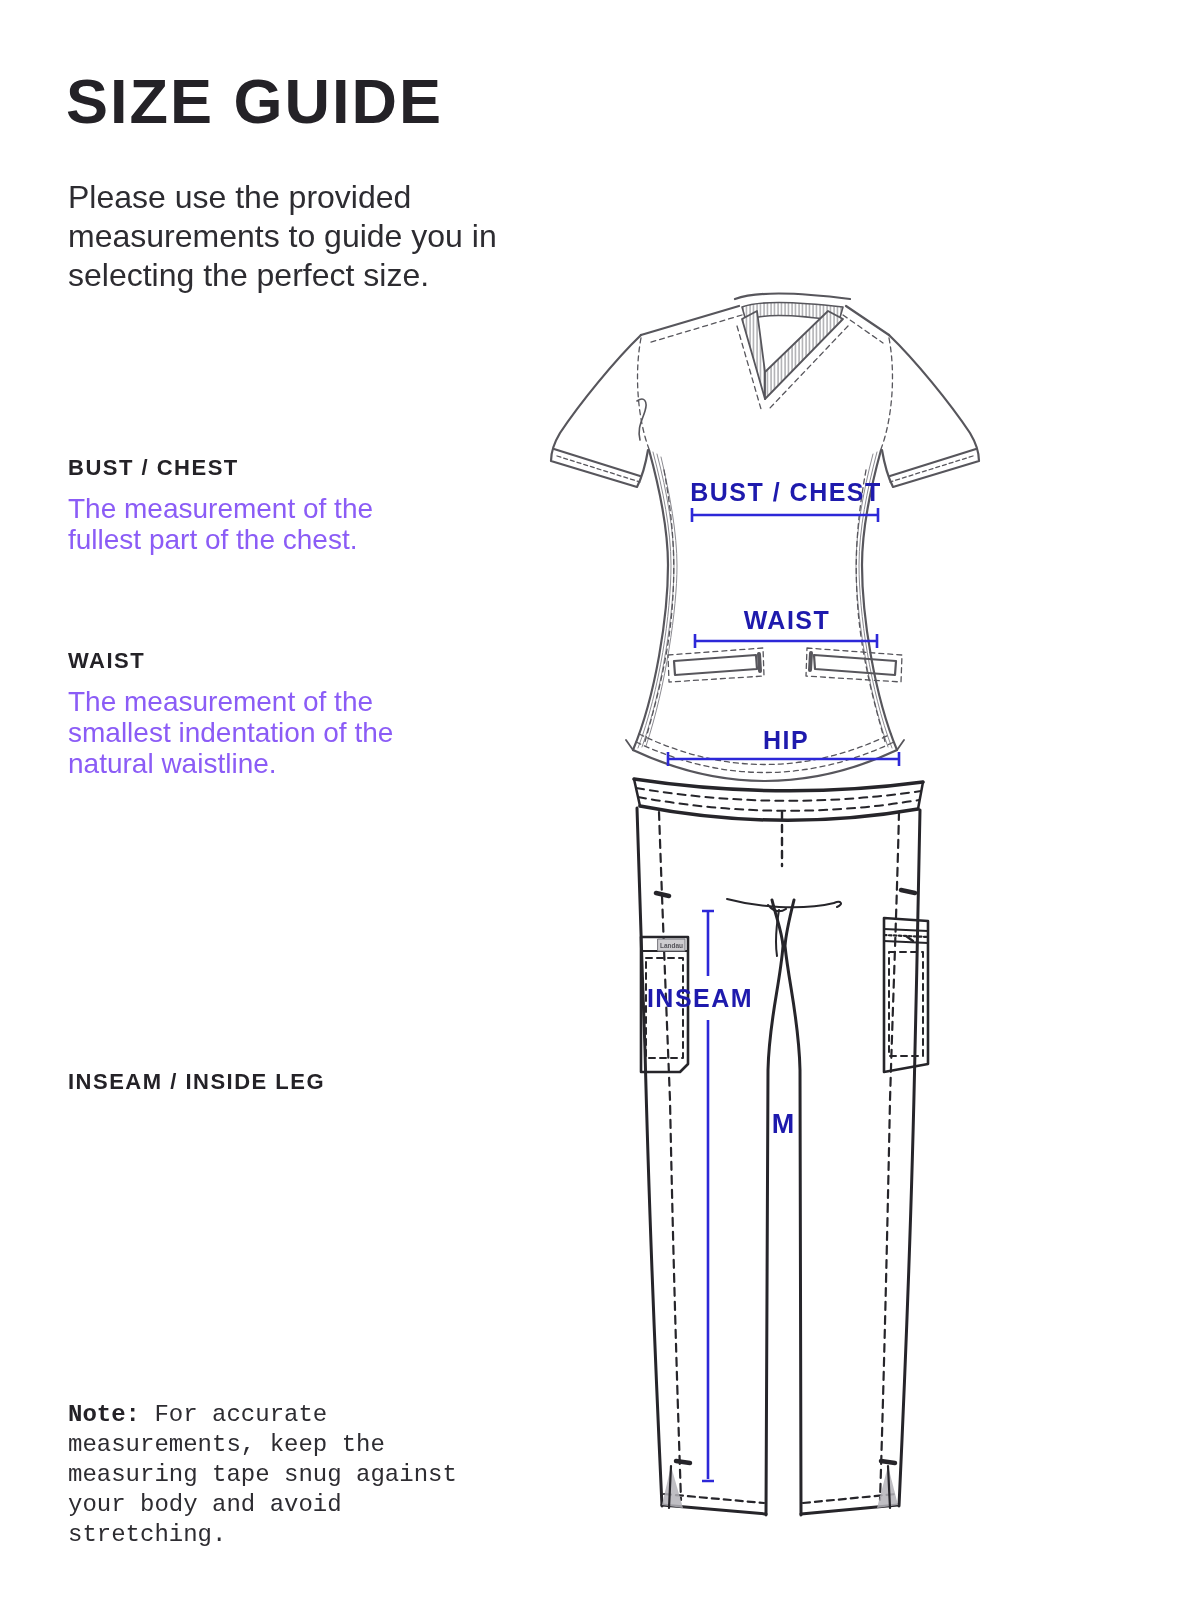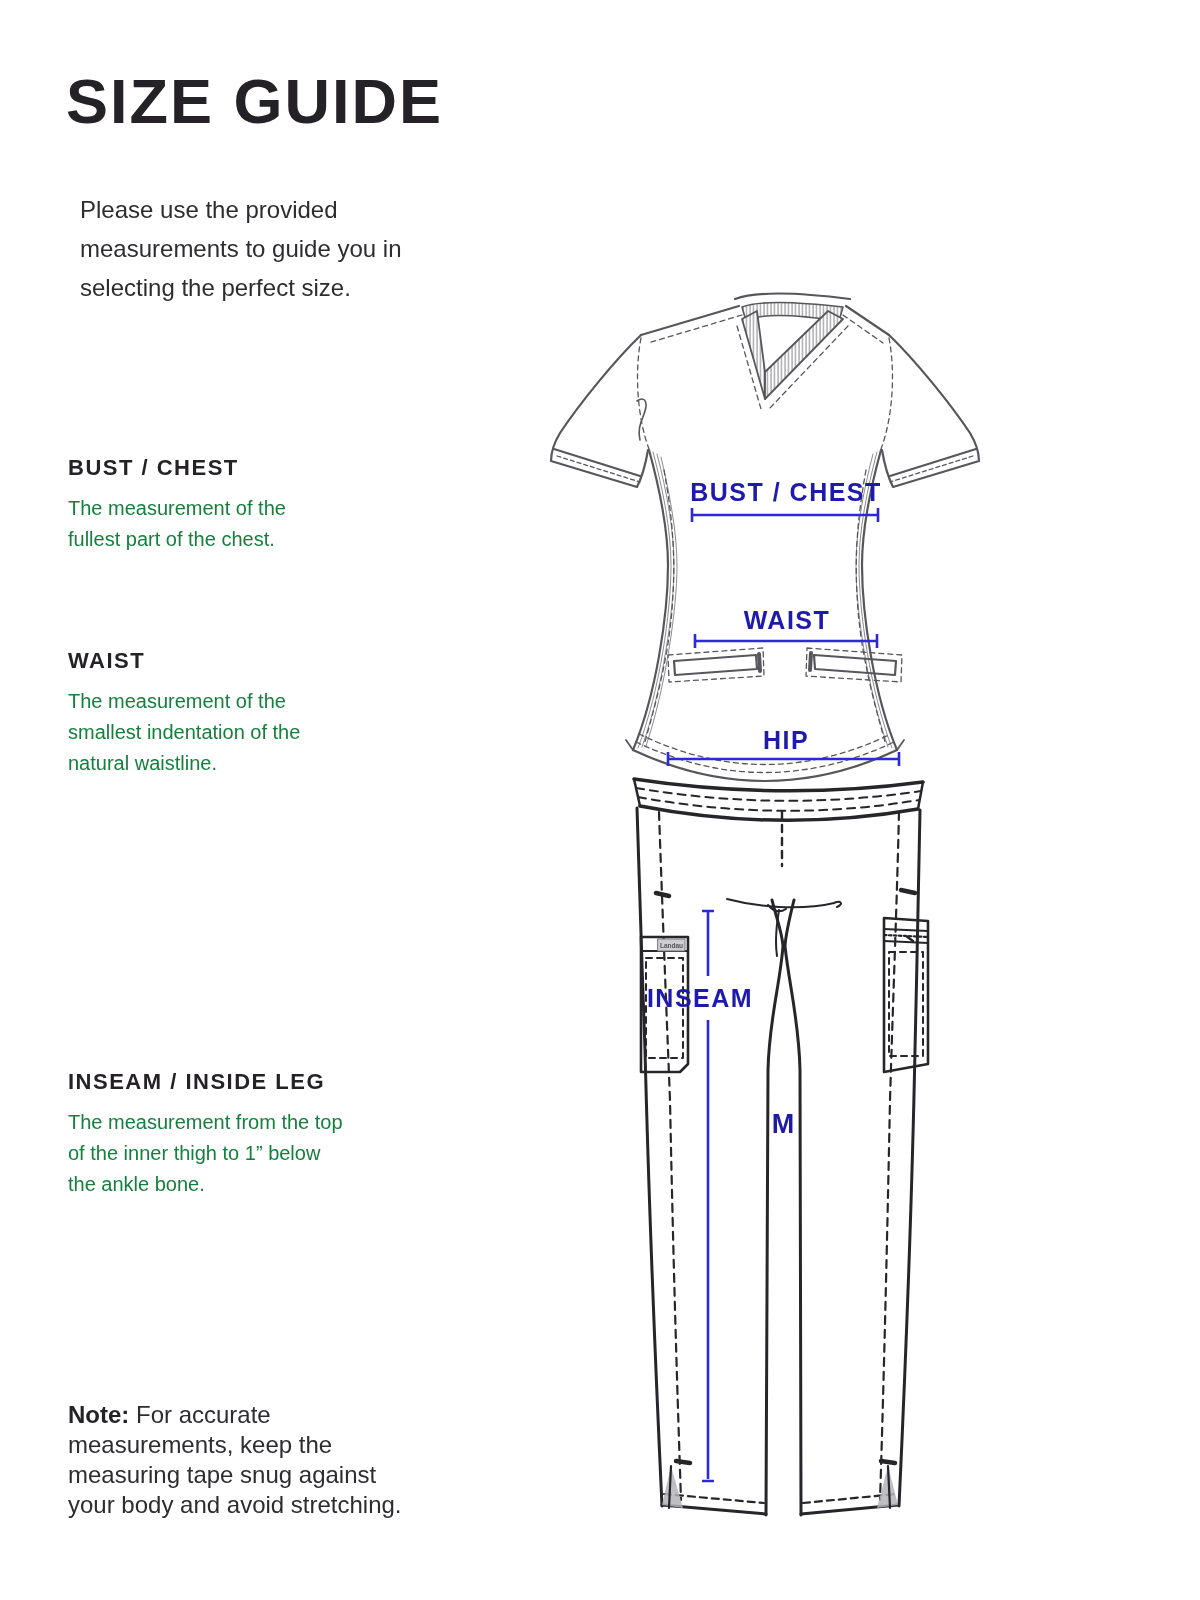--- a/index.html
+++ b/index.html
@@ -1,28 +1,28 @@
 <!DOCTYPE html>
 <html><head>
 <meta charset="utf-8">
 <style>
   html,body{margin:0;padding:0;background:#fff;}
   .page{position:relative;width:1068px;height:1600px;background:#ffffff;overflow:hidden;
         font-family:"Liberation Sans",sans-serif;color:#2d2c31;}
   .title{position:absolute;left:66px;top:70px;margin:0;font-size:63px;font-weight:700;
          letter-spacing:2px;color:#242227;line-height:1;}
-  .intro{position:absolute;left:68px;top:178px;margin:12px;font-size:24px;line-height:39px;
+  .intro{position:absolute;left:68px;top:178px;margin:0;font-size:32px;line-height:39px;
          white-space:pre-line;color:#2d2c31;}
   .section{position:absolute;left:68px;width:440px;}
   .section h2{margin:0 0 12px 0;font-size:22px;font-weight:700;letter-spacing:1.5px;
               color:#242227;line-height:26px;}
-  .section p{margin:0;font-size:20px;line-height:31px;white-space:pre-line;color:#15803d;}
+  .section p{margin:0;font-size:28px;line-height:31px;white-space:pre-line;color:#8b5cf6;}
   .sec-bust{top:455px;} .sec-waist{top:648px;} .sec-hips{top:834px;} .sec-inseam{top:1069px;}
   .note{position:absolute;left:68px;top:1400px;margin:0;width:440px;font-size:24px;
-        line-height:30px;white-space:pre-line;color:#2d2c31;}
+        line-height:30px;white-space:pre-line;color:#2d2c31;font-family:Liberation Mono, monospace;}
   .note b{font-weight:700;color:#242227;}
   .diagram{position:absolute;left:530px;top:270px;width:470px;height:1290px;}
   svg text{font-family:"Liberation Sans",sans-serif;font-weight:700;}
   .blue-label{letter-spacing:1.5px;}
   .edge-artifact{position:absolute;}
 </style>
 </head>
 <body>
 
 <div class="page">
@@ -38,23 +38,20 @@
 fullest part of the chest.</p>
   </div>
   <div class="section sec-waist">
     <h2>WAIST</h2>
     <p>The measurement of the
 smallest indentation of the
 natural waistline.</p>
   </div>
   <div class="section sec-inseam">
     <h2>INSEAM / INSIDE LEG</h2>
-    <p>The measurement from the top
-of the inner thigh to 1” below
-the ankle bone.</p>
   </div>
 
   <p class="note"><b>Note:</b><span> For accurate
 measurements, keep the
 measuring tape snug against
 your body and avoid stretching.</span></p>
 
   <svg class="diagram" viewBox="530 270 470 1290" width="470" height="1290" xmlns="http://www.w3.org/2000/svg">
     <defs>
       <pattern id="rib" width="3.5" height="6" patternUnits="userSpaceOnUse">

